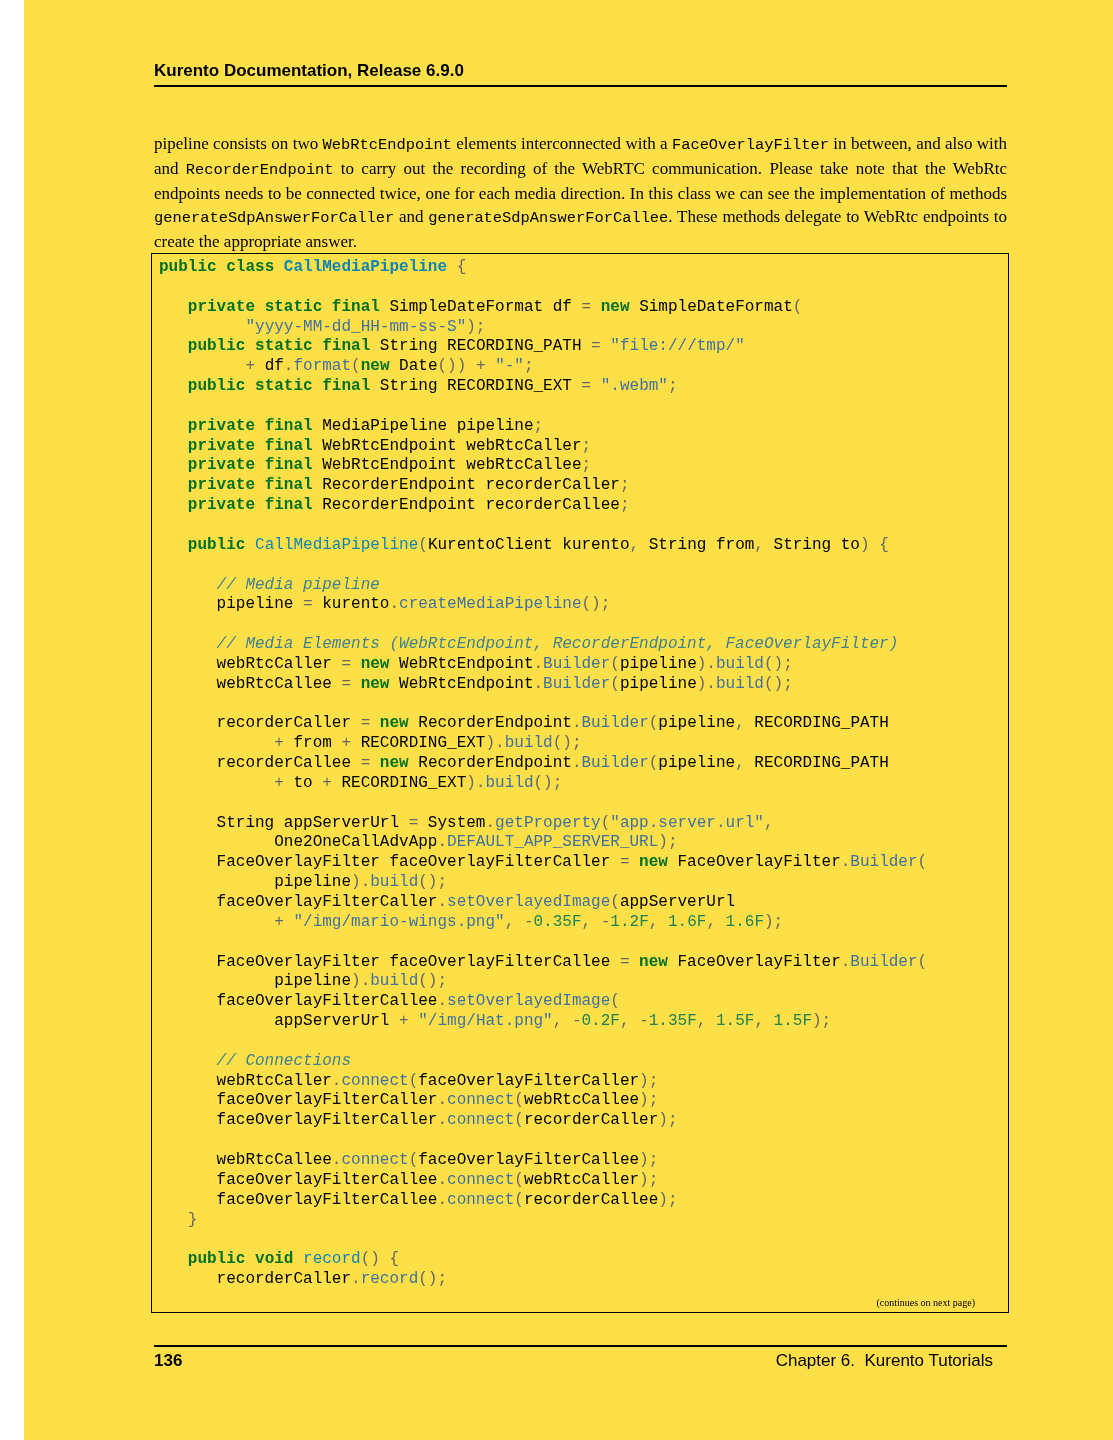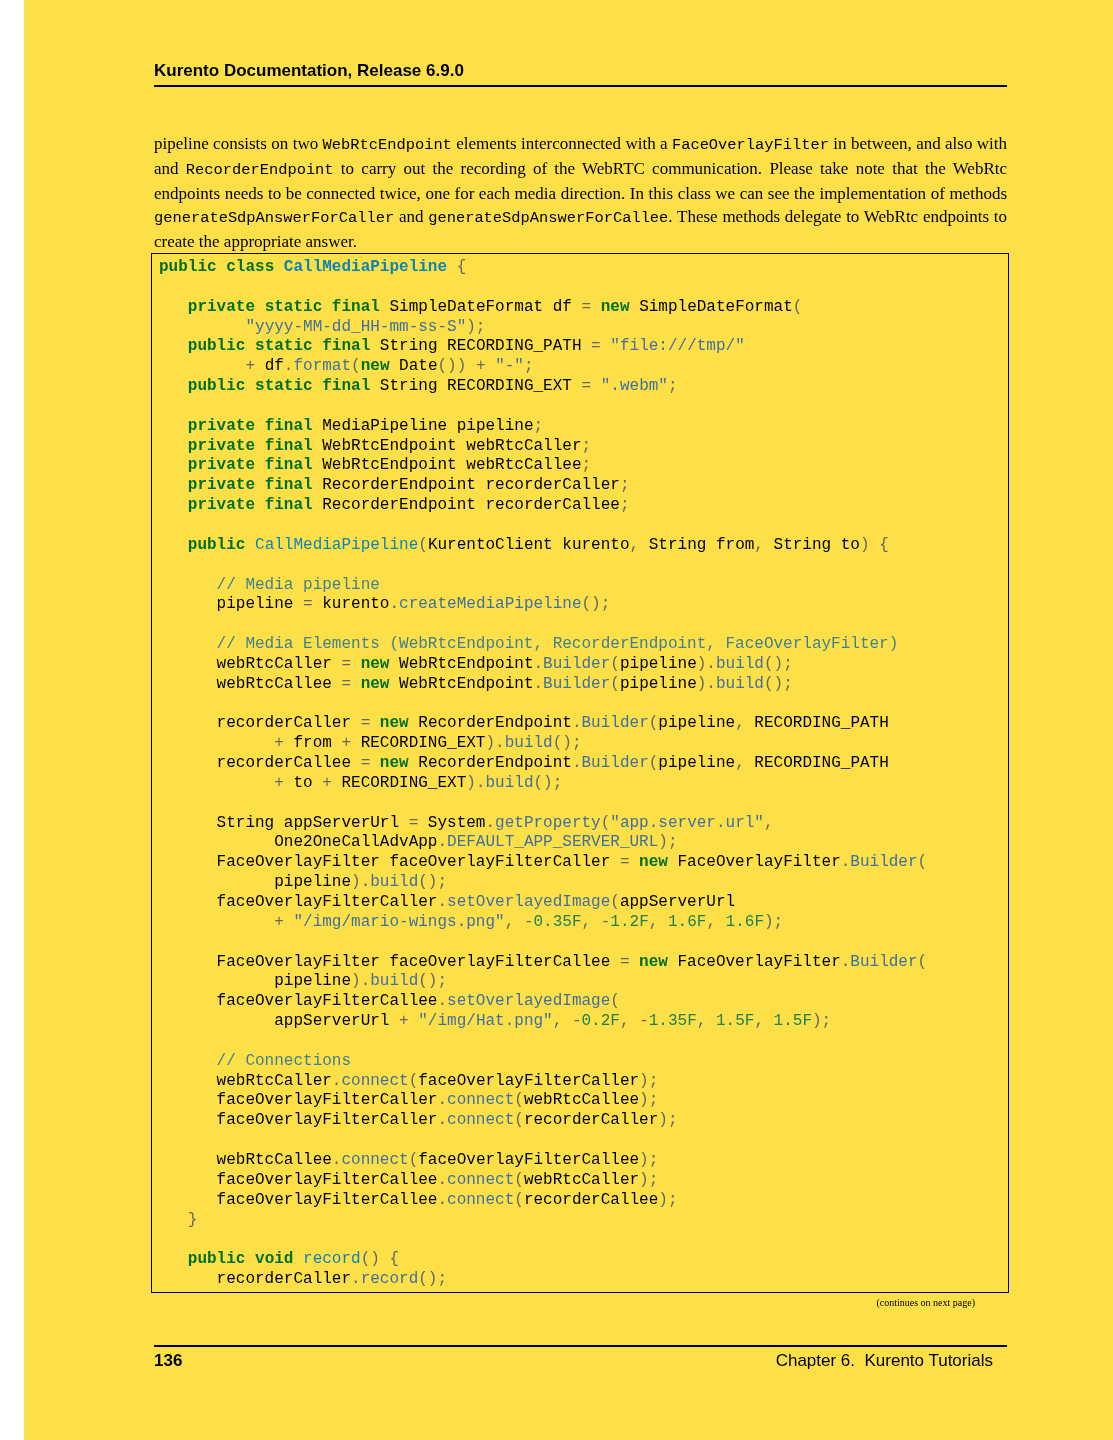--- a/index.html
+++ b/index.html
@@ -43,33 +43,33 @@
   .intro code {
     font-family: "Liberation Mono", "DejaVu Sans Mono", monospace;
     font-size: 15.4px;
   }
   .code-box {
     position: absolute;
     left: 127px;
     top: 253px;
     width: 841px;
     border: 1px solid #000000;
-    padding: 4px 8px 2px 7px;
+    padding: 4px 8px 22px 7px;
     font-family: "Liberation Mono", "DejaVu Sans Mono", monospace;
     font-size: 16px;
     line-height: 19.85px;
     white-space: pre;
   }
   .cl { white-space: pre; min-height: 19.85px; }
   .t-k  { color: var(--tok-k);  font-weight: bold; }
   .t-nc { color: var(--tok-nc); font-weight: bold; }
   .t-nf { color: var(--tok-nf); }
   .t-na { color: var(--tok-na); }
   .t-s  { color: var(--tok-s); }
-  .t-c  { color: var(--tok-c); }
+  .t-c  { color: var(--tok-c); font-style: italic; }
   .t-o  { color: var(--tok-o); }
   .t-m  { color: var(--tok-m); text-align: right; }
   .t-p  { color: var(--tok-p); }
   .continues {
     position: absolute;
     right: 148px;
     top: 1297px;
     font-size: 10px;
   }
   .footer-rule {

